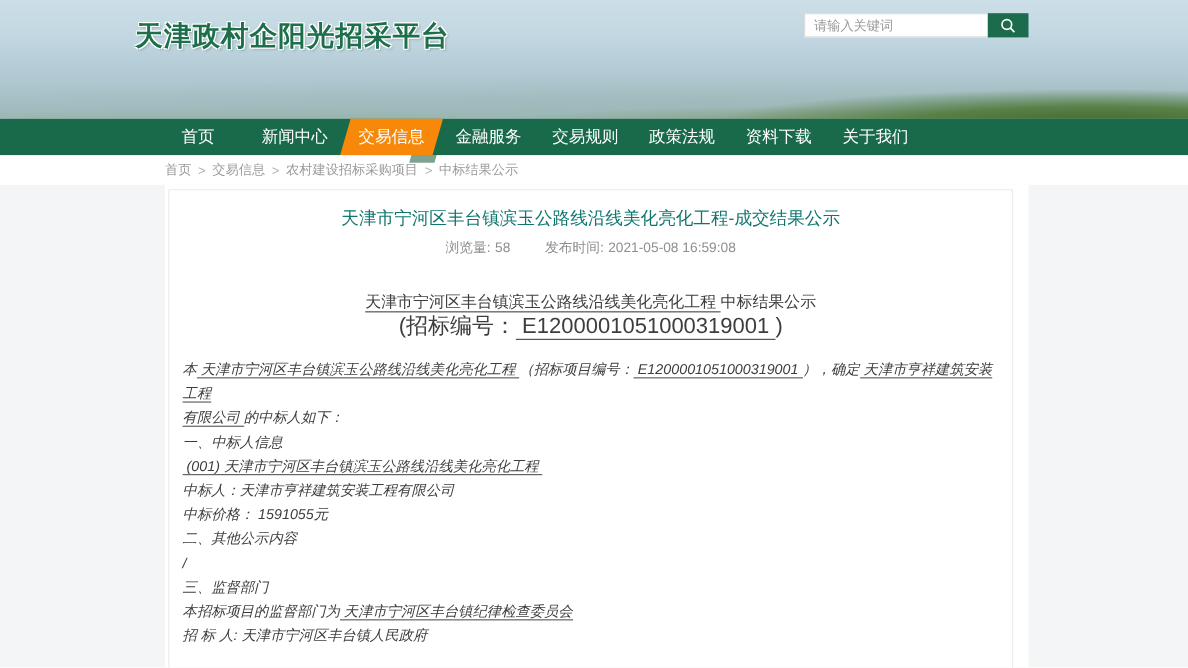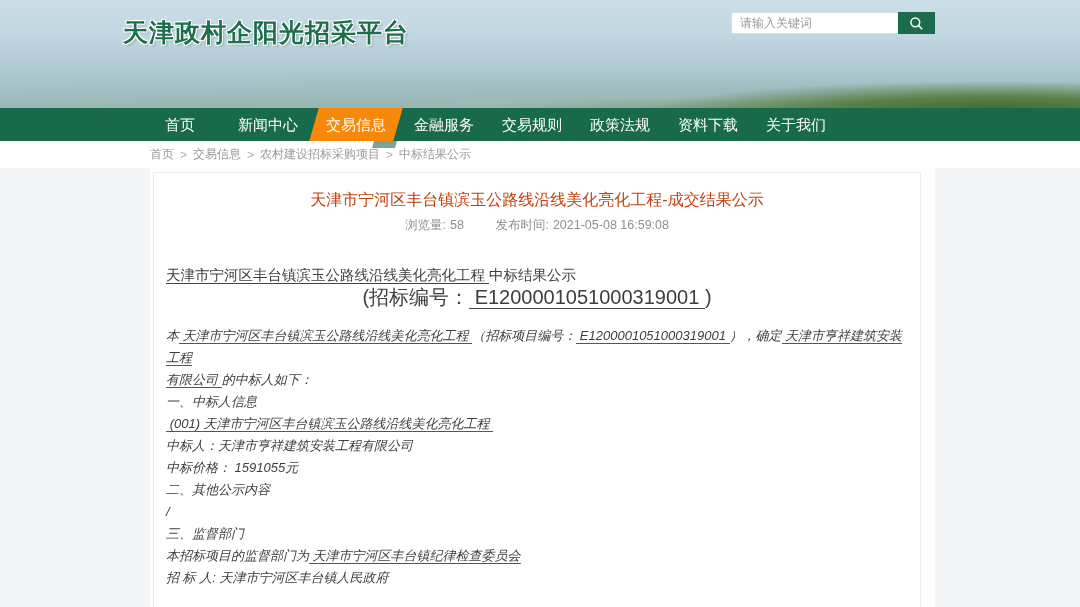--- a/index.html
+++ b/index.html
@@ -41,25 +41,25 @@
     padding-left:150px; font-size:12px; color:#9a9a9a; }
   .crumb { cursor:pointer; }
   .crumb-sep { margin:0 6px; color:#b0b0b0; }
 
   
   .page { width:1080px; height:439px; background:#f4f5f6; overflow:hidden; }
   .panel { margin-left:150px; width:785px; height:100%; background:#fff;
     padding:4px 14px 0 3px; }
   .panel-inner { border:1px solid #ececec; height:480px; padding:16px 12px 0 12px; }
 
-  .doc-title { text-align:center; font-size:16px; font-weight:400; color:#c2410c; line-height:22px; }
+  .doc-title { text-align:center; font-size:16px; font-weight:400; color:#0f766e; line-height:22px; }
   .doc-meta { text-align:center; margin-top:6px; font-size:12.5px; color:#8f8f8f; }
   .doc-meta .meta-group { margin:0 14px; }
   .doc-meta .meta-value { margin-left:4px; }
-  .doc-sub { text-align:left; margin-top:30px; font-size:14.5px; color:#3d3d3d; line-height:22px; }
+  .doc-sub { text-align:center; margin-top:30px; font-size:14.5px; color:#3d3d3d; line-height:22px; }
   .doc-sub2 { text-align:center; font-size:20px; color:#3d3d3d; line-height:22px; }
   .doc-body { margin-top:17px; font-size:13px; color:#3d3d3d; }
   .doc-body p { line-height:22px; white-space:pre-wrap;font-style:italic; }
   .u { border-bottom:1px solid #555; }
   .doc-sub .u, .doc-sub2 .u { border-bottom:1px solid #444; }
 </style>
 </head>
 <body>
 
 <div class="banner">

